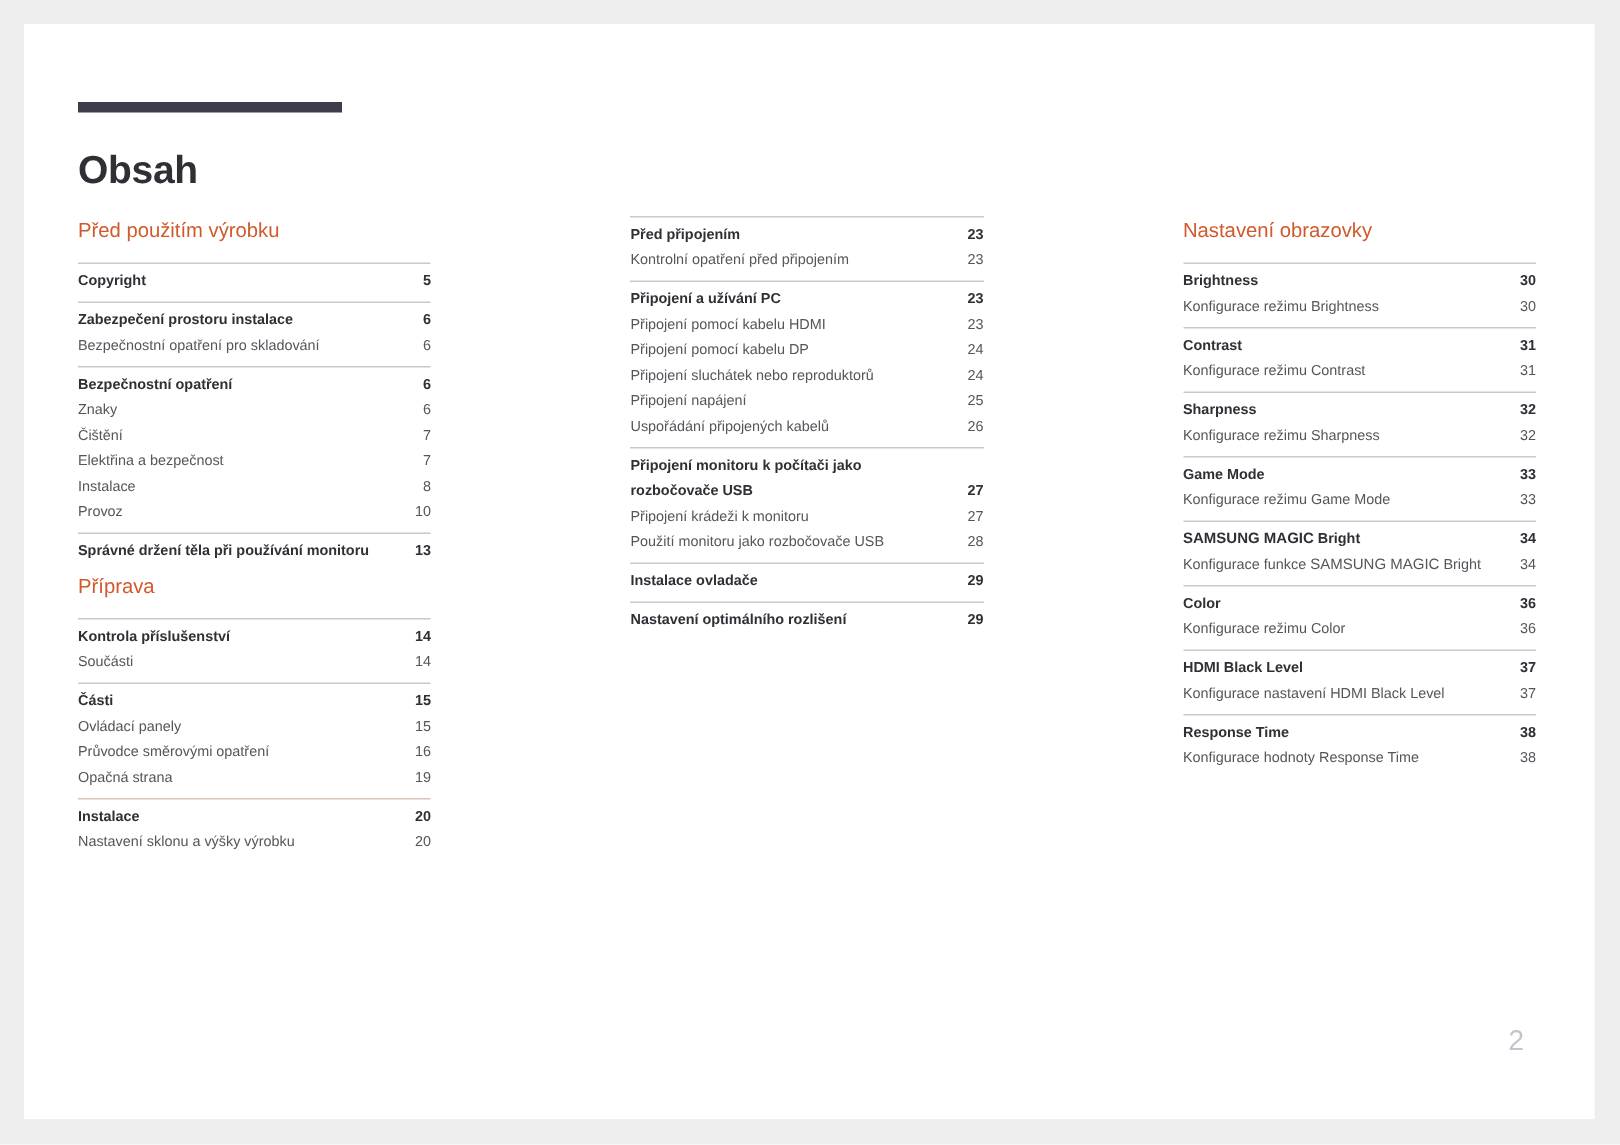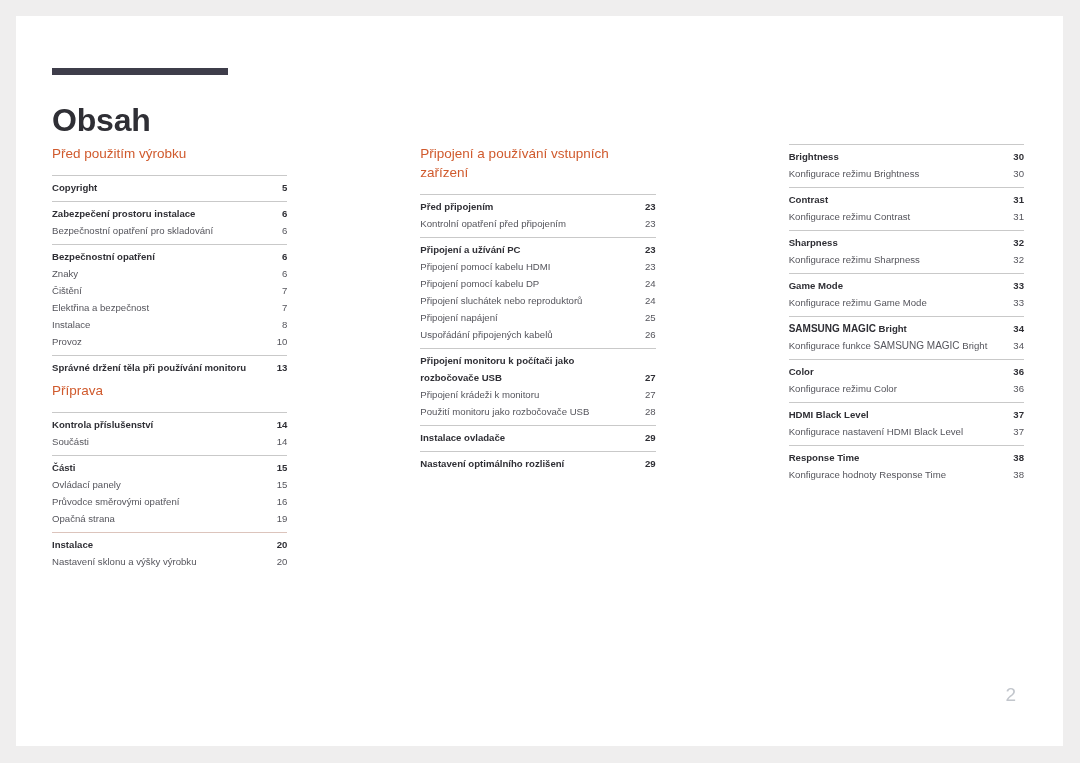--- a/index.html
+++ b/index.html
@@ -30,21 +30,21 @@
     left: 36px;
     top: 52px;
     width: 176px;
     height: 7px;
     background: #3e3d4a;
   }
   .page-title {
     position: absolute;
     left: 36px;
     top: 65px;
-    font-size: 32px;
+    font-size: 26px;
     font-weight: bold;
     color: #2f2f35;
     letter-spacing: -0.2px;
   }
 
   
   .columns {
     position: absolute;
     left: 36px;
     top: 128px;
@@ -237,21 +237,20 @@
             <span class="label">Instalace</span>
             <span class="pageno">20</span>
           </div>
           <div class="entry sub">
             <span class="label">Nastavení sklonu a výšky výrobku</span>
             <span class="pageno">20</span>
           </div>
         </div>
       </div>
       <div class="column">
-        <div class="col-heading">Připojení a používání vstupních zařízení</div>
         <div class="group">
           <div class="entry main">
             <span class="label">Před připojením</span>
             <span class="pageno">23</span>
           </div>
           <div class="entry sub">
             <span class="label">Kontrolní opatření před připojením</span>
             <span class="pageno">23</span>
           </div>
         </div>
@@ -302,20 +301,21 @@
           </div>
         </div>
         <div class="group">
           <div class="entry main">
             <span class="label">Nastavení optimálního rozlišení</span>
             <span class="pageno">29</span>
           </div>
         </div>
       </div>
       <div class="column">
+        <div class="col-heading">Nastavení obrazovky</div>
         <div class="group">
           <div class="entry main">
             <span class="label">Brightness</span>
             <span class="pageno">30</span>
           </div>
           <div class="entry sub">
             <span class="label">Konfigurace režimu Brightness</span>
             <span class="pageno">30</span>
           </div>
         </div>

